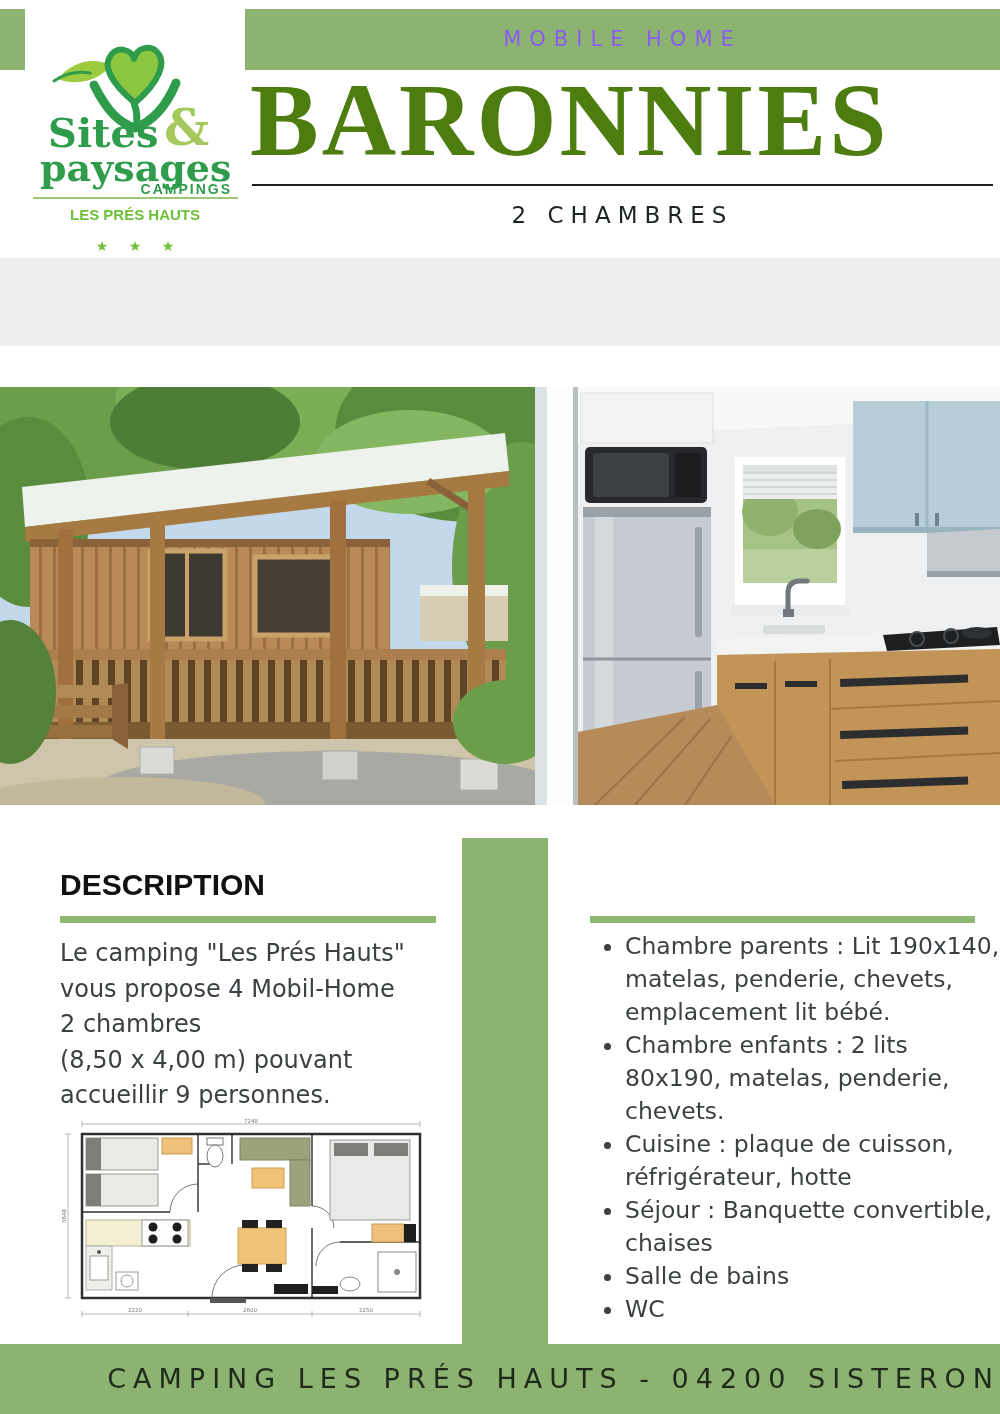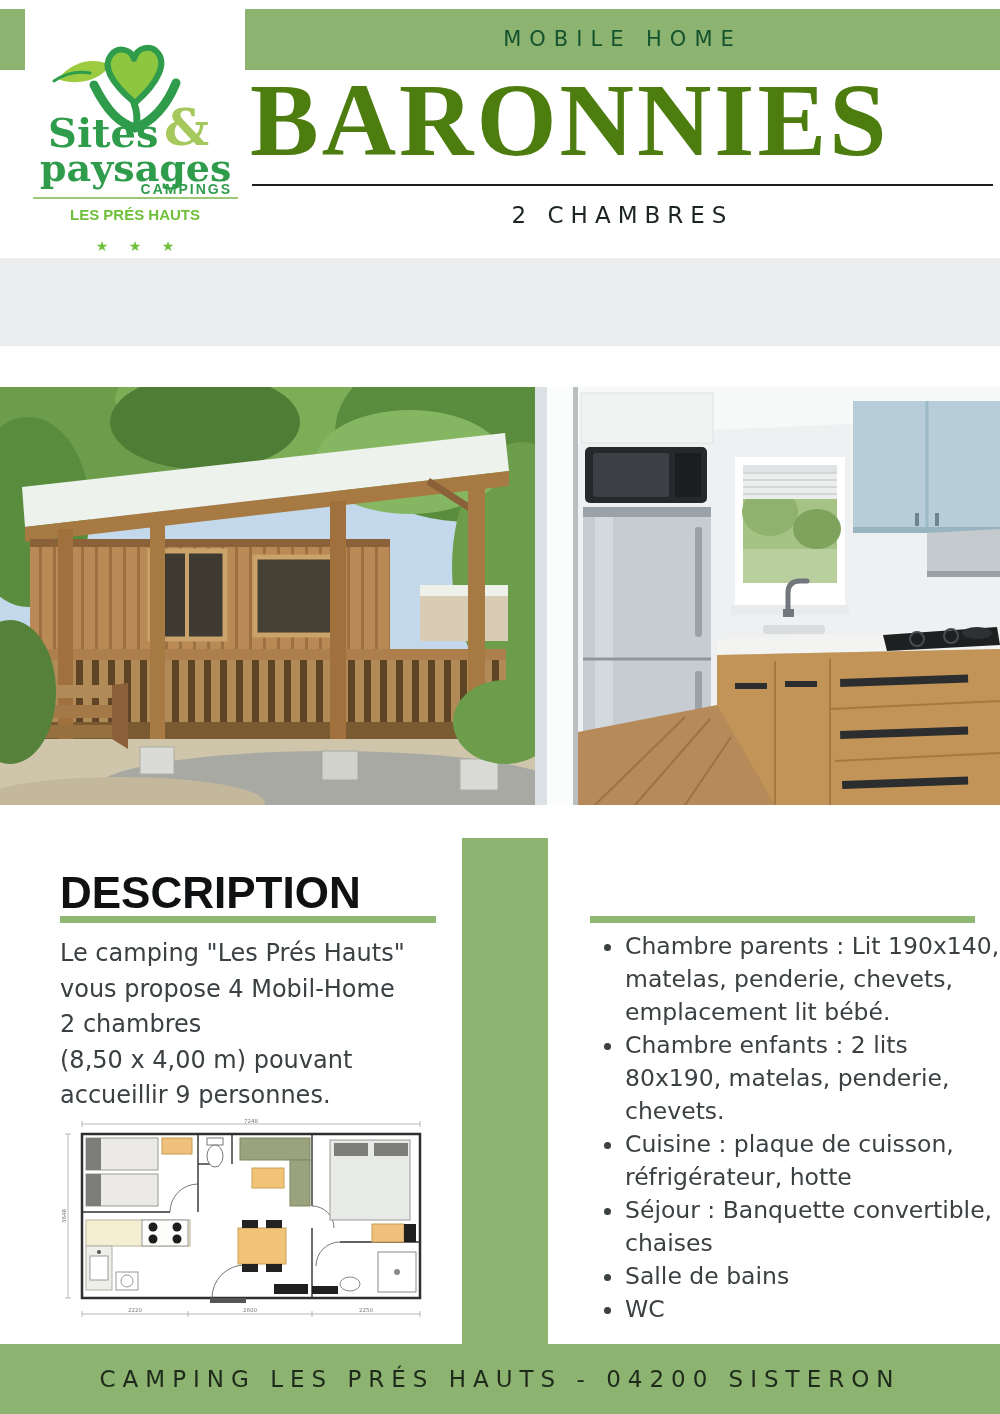--- a/index.html
+++ b/index.html
@@ -5,21 +5,21 @@
   html,body { margin:0; padding:0; background:#ffffff; }
   .page {
     position:relative; width:1000px; height:1414px; background:#ffffff;
     font-family:"DejaVu Sans", sans-serif; overflow:hidden;
     margin:0 auto;
   }
   
   .top-band { position:absolute; left:0; top:9px; width:1000px; height:61px; background:#8cb470; }
   .category {
     position:absolute; left:245px; top:27px; width:755px; text-align:center;
-    font-size:21px; letter-spacing:8px; color:#14532d; font-weight:500;
+    font-size:21px; letter-spacing:8px; color:#8b5cf6; font-weight:500;
   }
   .logo-card { position:absolute; left:25px; top:9px; width:220px; height:249px; background:#ffffff; z-index:2; }
   .logo-svg { display:block; margin:6px auto 0 auto; }
   .logo-divider { position:absolute; left:8px; top:188px; width:205px; height:2px; background:#9cc878; }
   .site-name {
     position:absolute; left:0; top:197px; width:100%; text-align:center;
     font-family:"Liberation Sans", sans-serif; font-weight:800; font-size:15px; color:#6fc13b;
   }
   .stars { position:absolute; left:0; top:229px; width:100%; text-align:center;
     color:#6fc13b; font-size:14px; letter-spacing:8px; text-indent:8px; }
@@ -39,33 +39,33 @@
   .spec-label { position:absolute; font-size:30px; color:#17191a; }
   
   .photo { position:absolute; top:387px; height:418px; overflow:hidden; }
   .photo svg { display:block; width:100%; height:100%; }
   .photo-left { left:0; width:535px; }
   .photo-right { left:535px; width:465px; }
   
   .center-divider { position:absolute; left:462px; top:838px; width:86px; height:507px; background:#8cb470; }
   .col-heading {
     position:absolute; font-family:"Liberation Sans", sans-serif; font-weight:800;
-    font-size:44px; color:#0f1113; letter-spacing:0px;
+    font-size:30px; color:#0f1113; letter-spacing:0px;
   }
   .heading-underline { position:absolute; height:7px; background:#8fb873; }
   .desc-text { position:absolute; left:60px; top:936px; width:400px;
     font-size:24px; line-height:35.5px; color:#3b4043; }
   .feat-list { position:absolute; left:595px; top:930px; width:385px; margin:0;
     padding:0 0 0 30px; list-style:disc; font-size:23.5px; line-height:33px; color:#3b4043; }
   .floorplan { position:absolute; left:60px; top:1116px; width:388px; height:208px; }
   .floorplan svg { display:block; width:100%; height:100%; }
   
   .footer-band { position:absolute; left:0; top:1344px; width:1000px; height:70px; background:#8cb470; }
-  .footer-text { width:100%; text-align:center; line-height:70px;
-    font-size:23px; letter-spacing:7px; color:#1f2a1c; font-weight:500; }
+  .footer-text { width:100%; text-align:right; line-height:70px;
+    font-size:27px; letter-spacing:7px; color:#1f2a1c; font-weight:500; }
 </style>
 </head>
 <body>
 
 <div class="page">
 
   <div class="top-band"></div>
   <div class="category">MOBILE HOME</div>
 
   <div class="logo-card">

